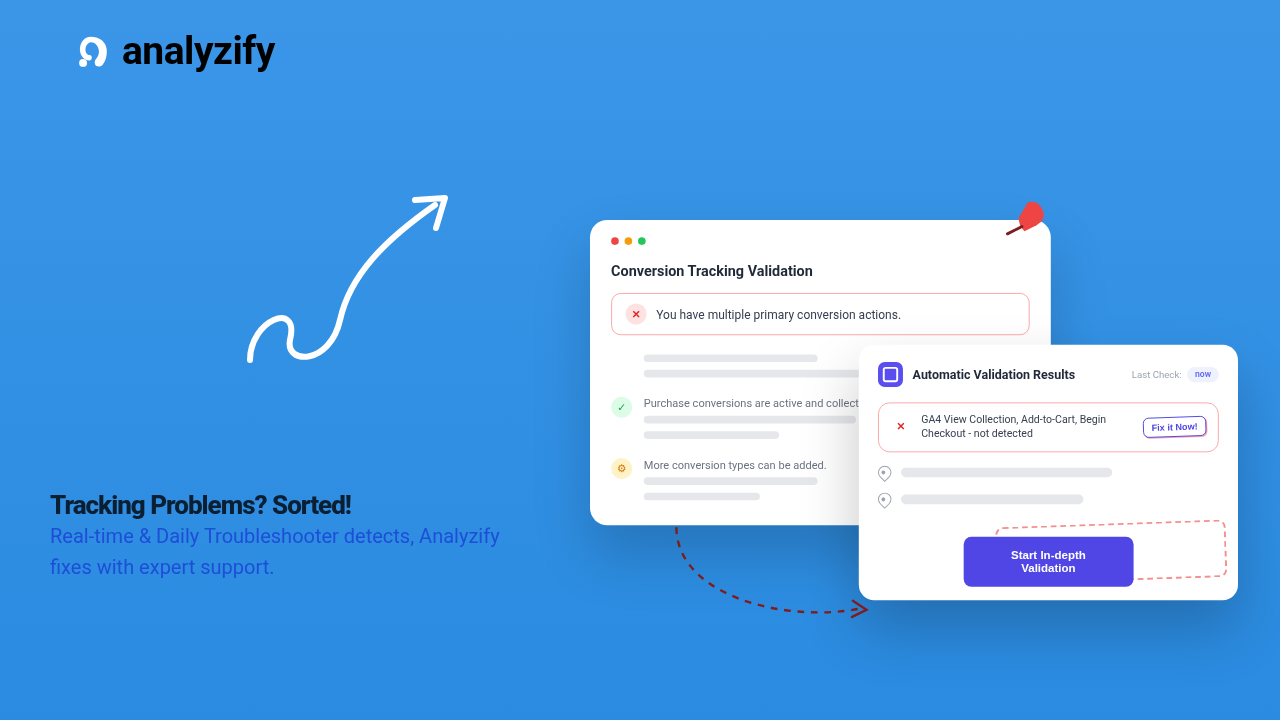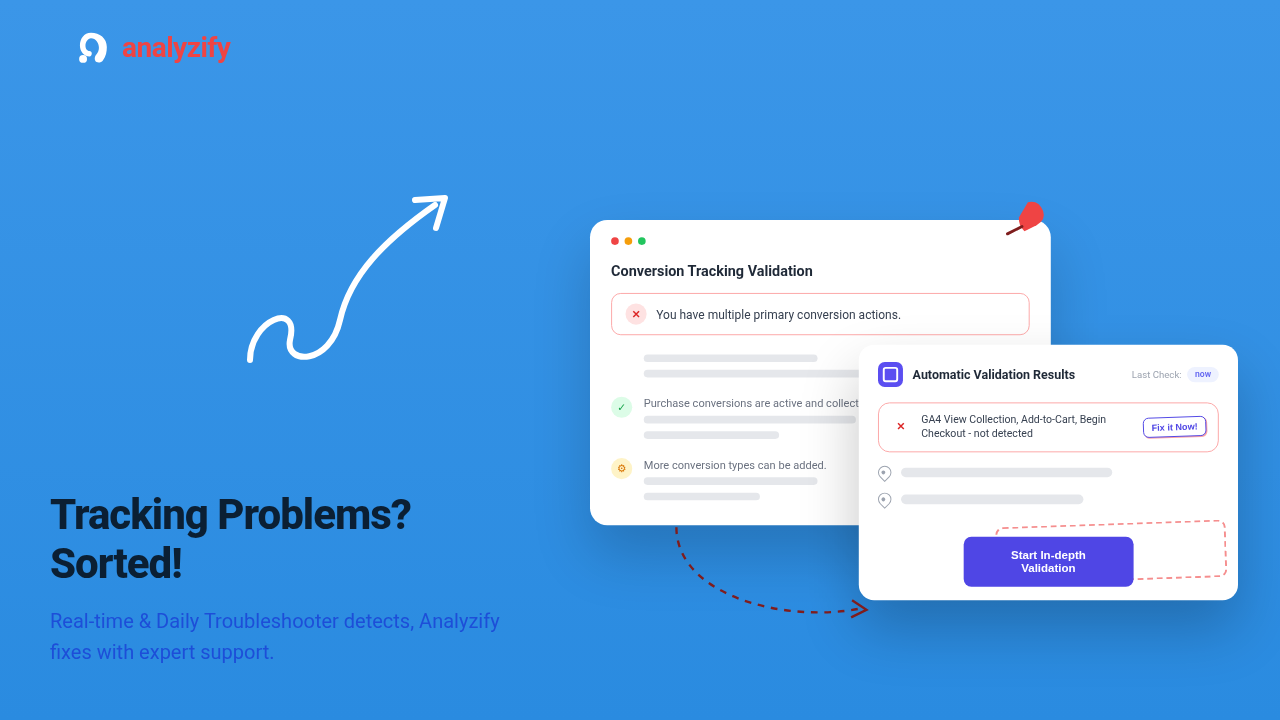--- a/index.html
+++ b/index.html
@@ -2,28 +2,28 @@
 <html><head>
 <meta charset="utf-8">
 <style>
   * { box-sizing: border-box; margin: 0; padding: 0; }
   html, body { width: 1280px; height: 720px; overflow: hidden; font-family: -apple-system, BlinkMacSystemFont, "Segoe UI", Roboto, "Helvetica Neue", Arial, sans-serif; }
   body { background: linear-gradient(180deg, #3b96e8 0%, #2a8be0 100%); position: relative; }
 
   
   .logo { position: absolute; top: 28px; left: 72px; display: flex; align-items: center; gap: 12px; }
   .logo-mark { width: 38px; height: 38px; }
-  .logo-text { font-size: 28px; font-weight: 700; color: #ef4444; letter-spacing: -0.5px; }
+  .logo-text { font-size: 39px; font-weight: 700; color: #000000; letter-spacing: -0.5px; }
 
   
   .squiggle { position: absolute; top: 170px; left: 230px; width: 240px; height: 220px; }
 
   
   .hero { position: absolute; left: 50px; top: 490px; width: 480px; color: #0b1f33; }
-  .hero h1 { font-size: 42px; font-weight: 800; letter-spacing: -1px; margin-bottom: 18px; }
+  .hero h1 { font-size: 26px; font-weight: 800; letter-spacing: -1px; margin-bottom: 1px; }
   .hero p { font-size: 20px; line-height: 1.55; color: #1d4ed8; }
 
   
   .stage { position: absolute; top: 220px; left: 590px; width: 660px; height: 440px; transform: scale(0.96); transform-origin: top left; }
 
   
   .card-left {
     position: absolute; top: 0; left: 0; width: 480px; background: #ffffff;
     border-radius: 18px; box-shadow: 0 30px 60px rgba(0,0,0,.18);
     padding: 18px 22px 26px 22px;

